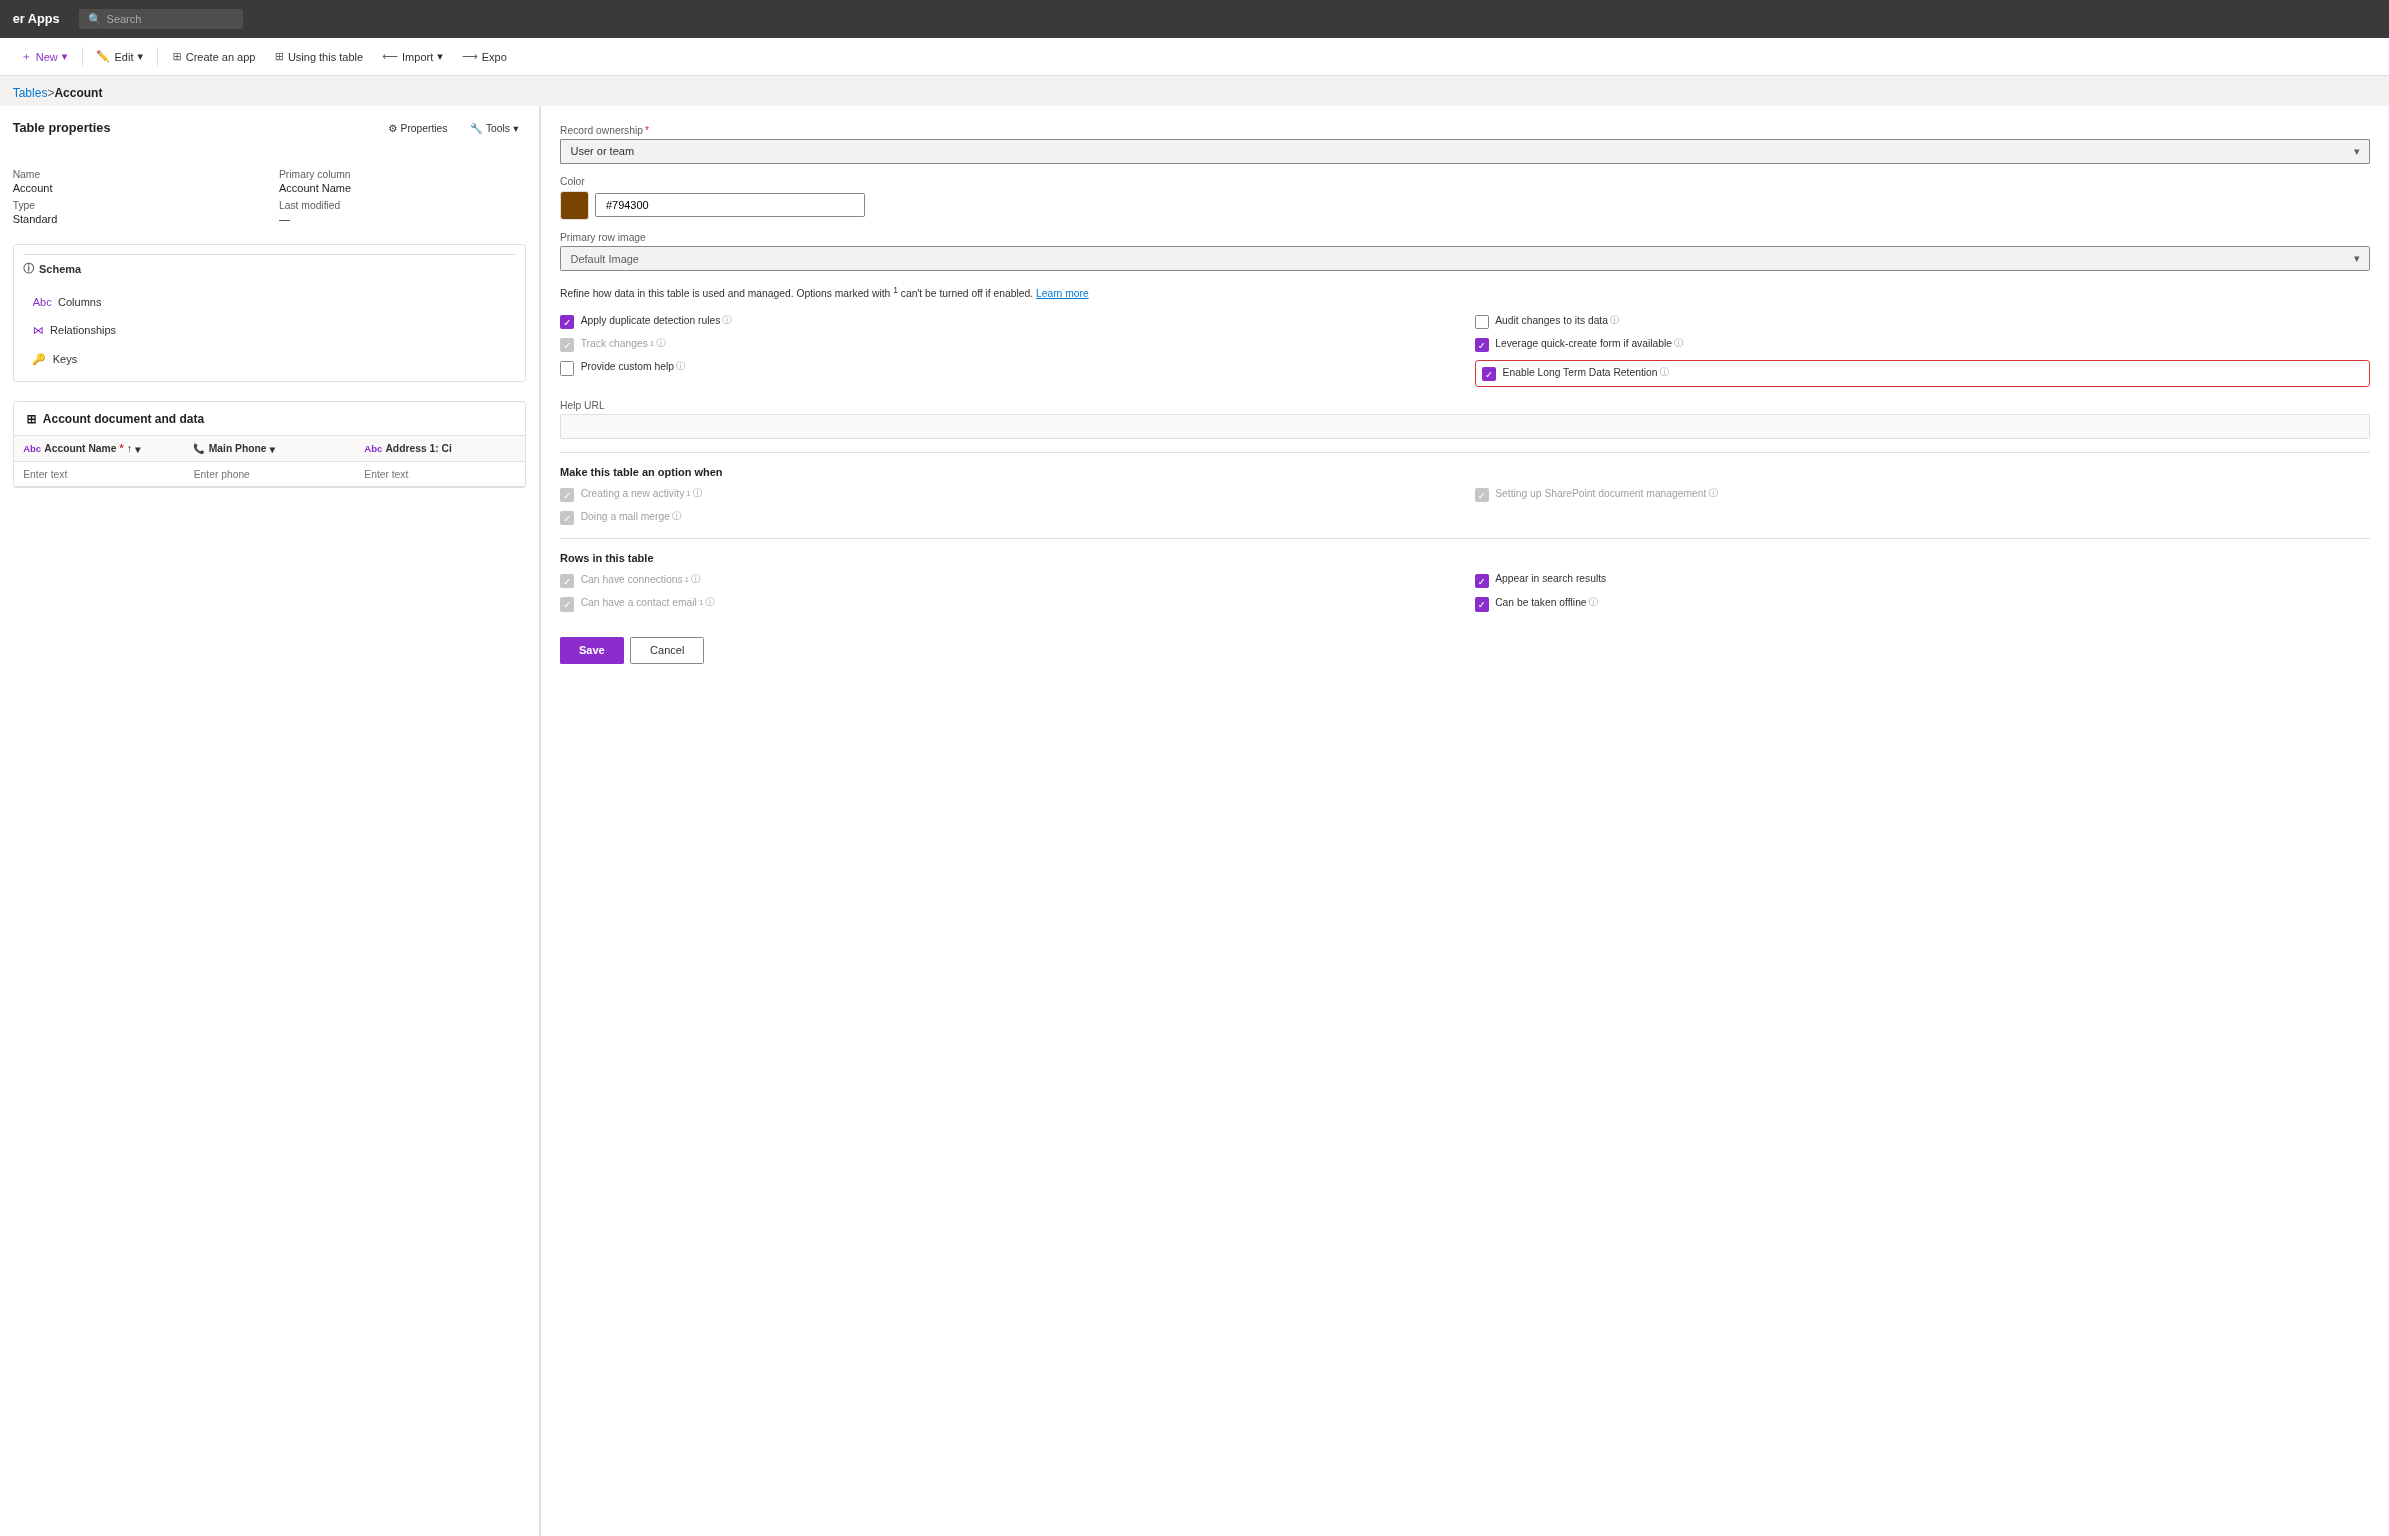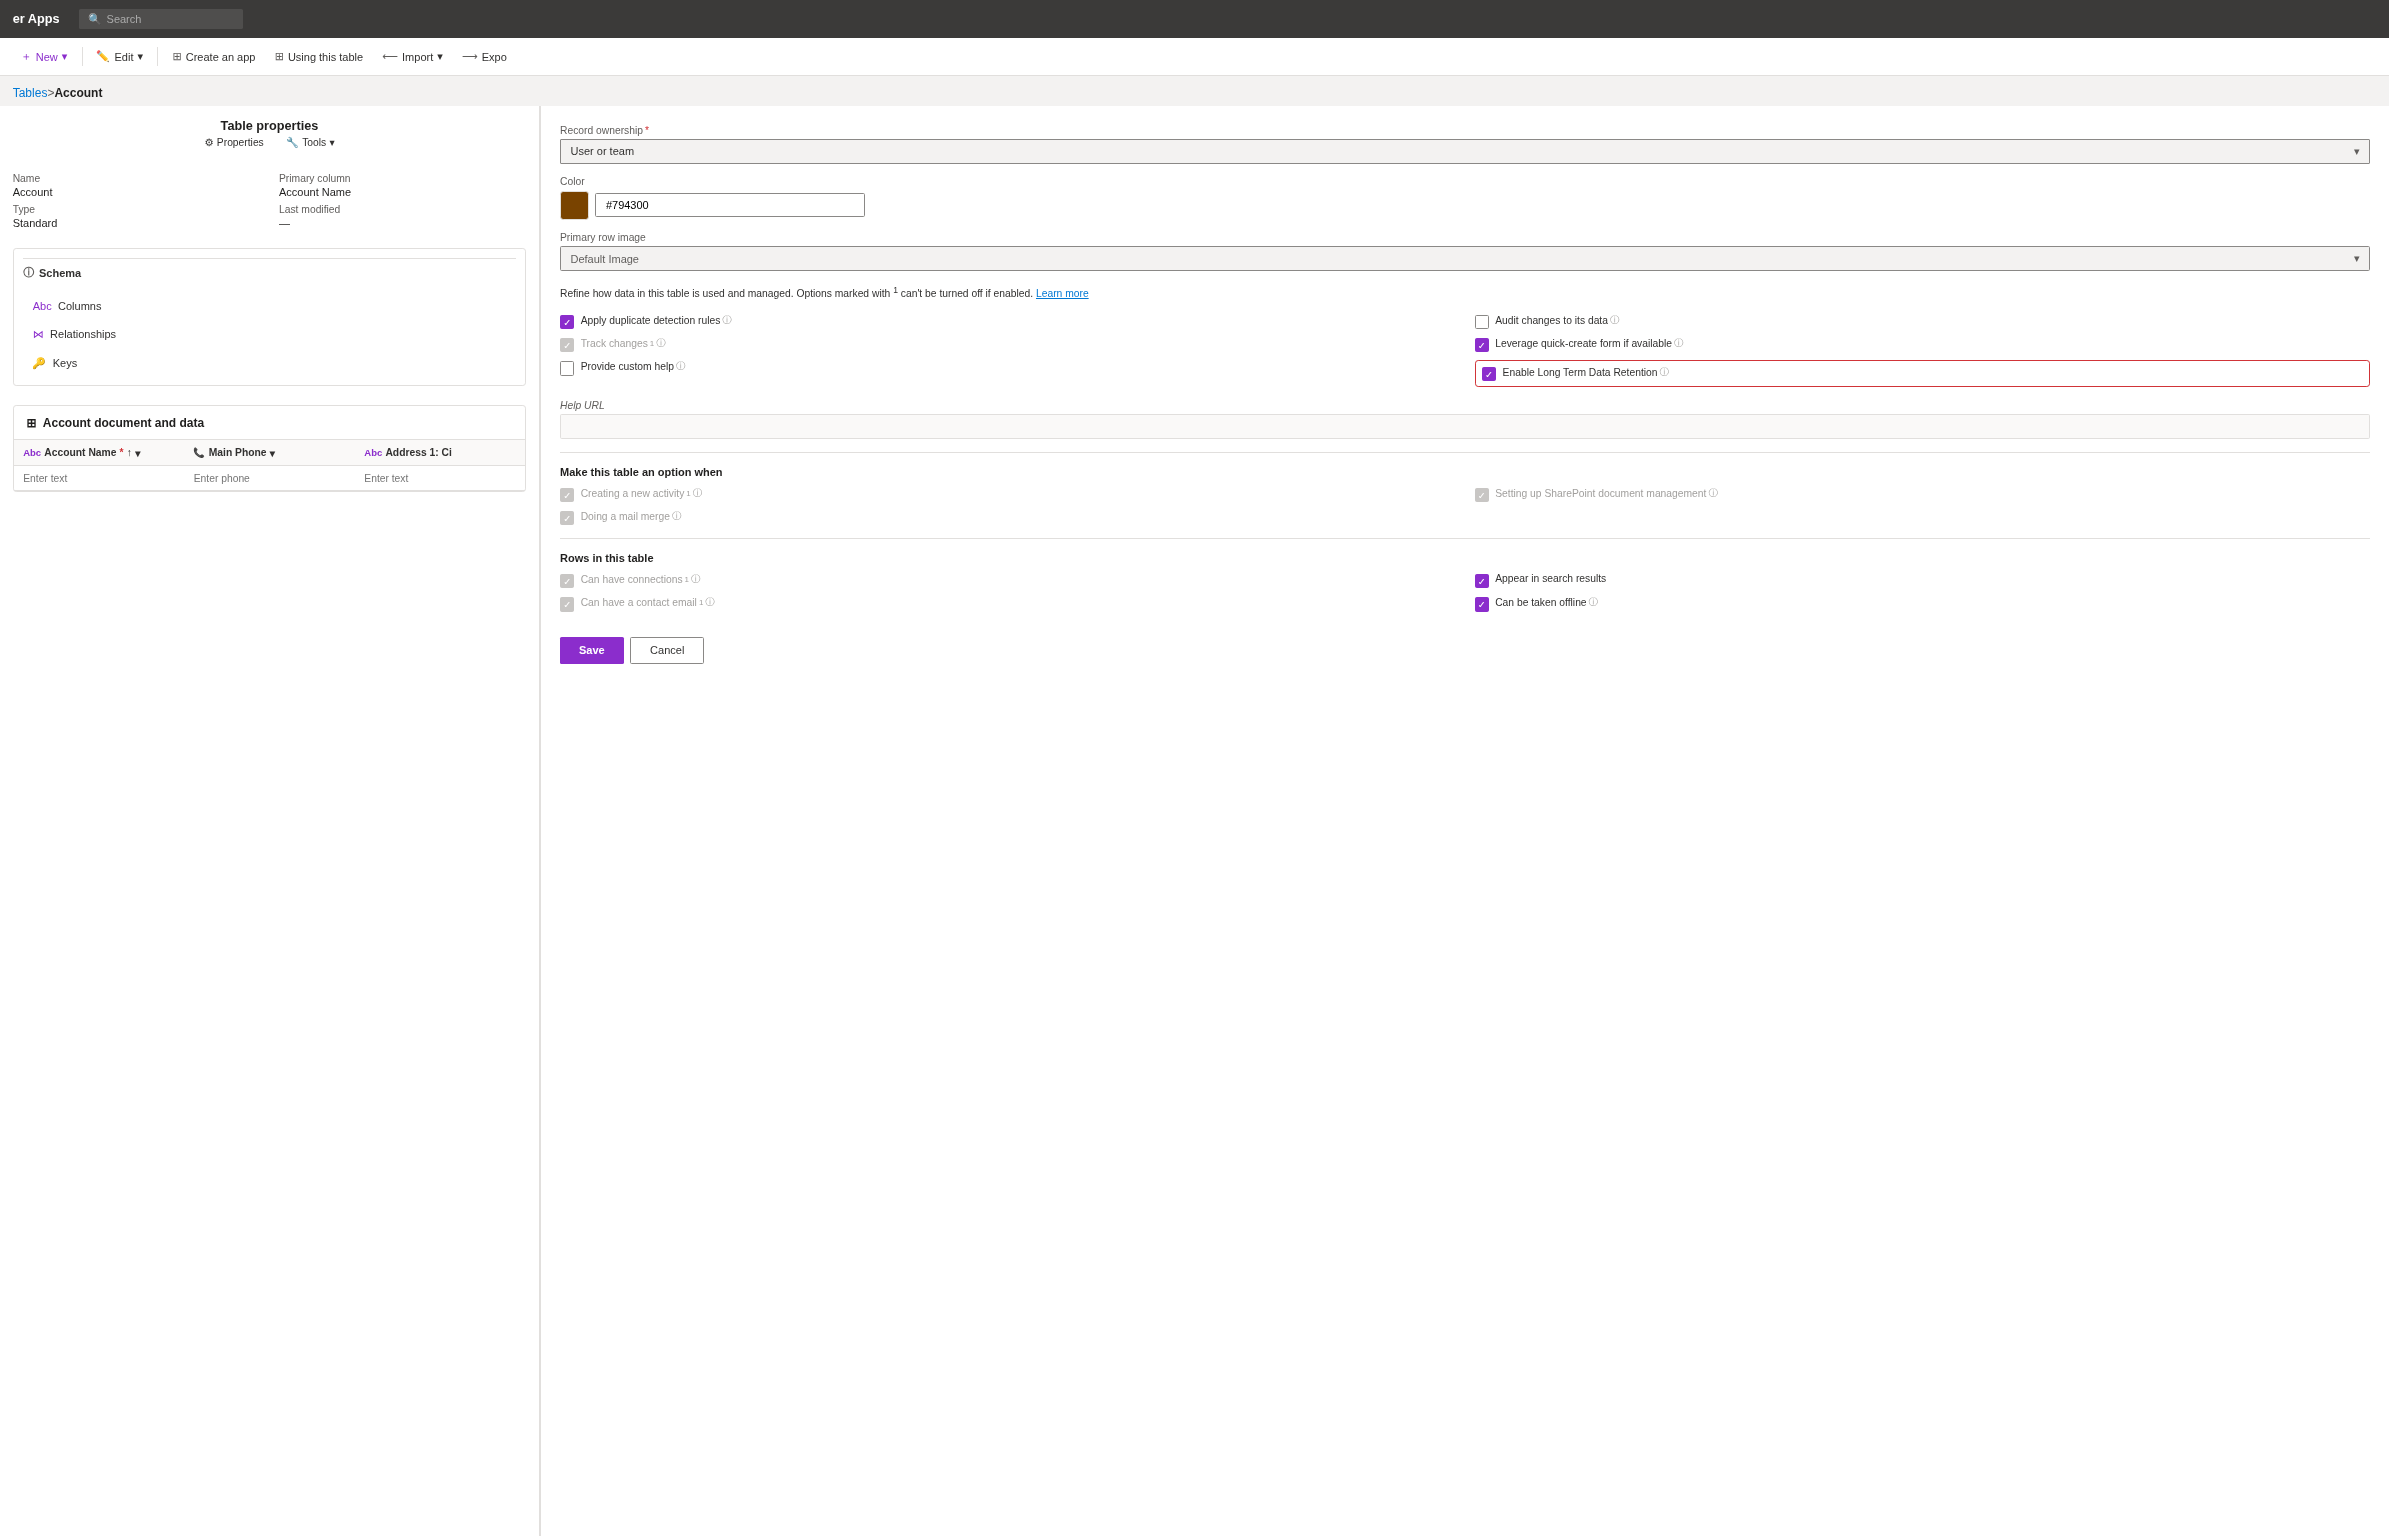--- a/index.html
+++ b/index.html
@@ -90,22 +90,21 @@
       background: white;
       overflow-y: auto;
       border-right: 0.8px solid #e1dfdd;
       padding: 12.7px;
     }
 
     .table-properties-header {
       display: flex;
       align-items: center;
       justify-content: space-between;
-      margin-bottom: 21px;
-      flex-direction: column;
+      margin-bottom: 31px;
     }
     .table-properties-title { font-size: 12.7px; font-weight: 600; }
     .table-properties-actions { display: flex; gap: 6.4px; align-items: center; }
     .prop-btn {
       display: flex; align-items: center; gap: 3.2px;
       padding: 3.2px 8px; border: none; background: transparent;
       cursor: pointer; font-size: 10.3px; color: #323130; border-radius: 1.6px;
     }
 
     .table-props-grid {
@@ -231,21 +230,21 @@
     .info-icon { color: #a19f9d; font-size: 9.5px; cursor: pointer; }
 
     .highlighted-option {
       border: 1.6px solid #d13438;
       border-radius: 3.2px;
       padding: 4.8px 6.4px;
     }
 
     .section-divider { border: none; border-top: 0.8px solid #e1dfdd; margin: 12.7px 0; }
 
-    .help-url-section { margin-bottom: 7px; font-style: italic; }
+    .help-url-section { margin-bottom: 7px; }
     .help-url-label { font-size: 10.3px; color: #605e5c; margin-bottom: 3.2px; }
     .help-url-box {
       border: 0.8px solid #e1dfdd; border-radius: 1.6px;
       padding: 4.8px 9.5px; background: #faf9f8; min-height: 25.4px;
       font-size: 10.3px; color: #605e5c; min-width: 222px;
     }
 
     .footer-buttons {
       display: flex; gap: 6.4px; padding: 12.7px 0;
     }

